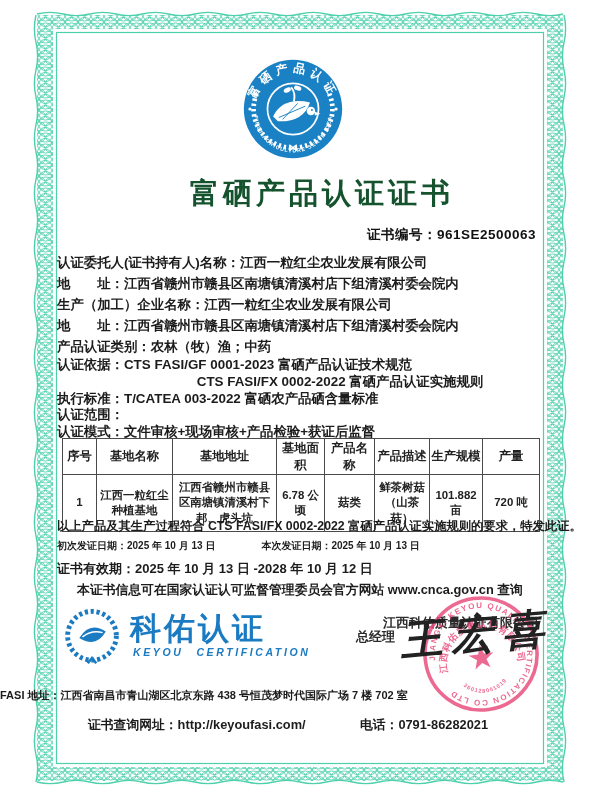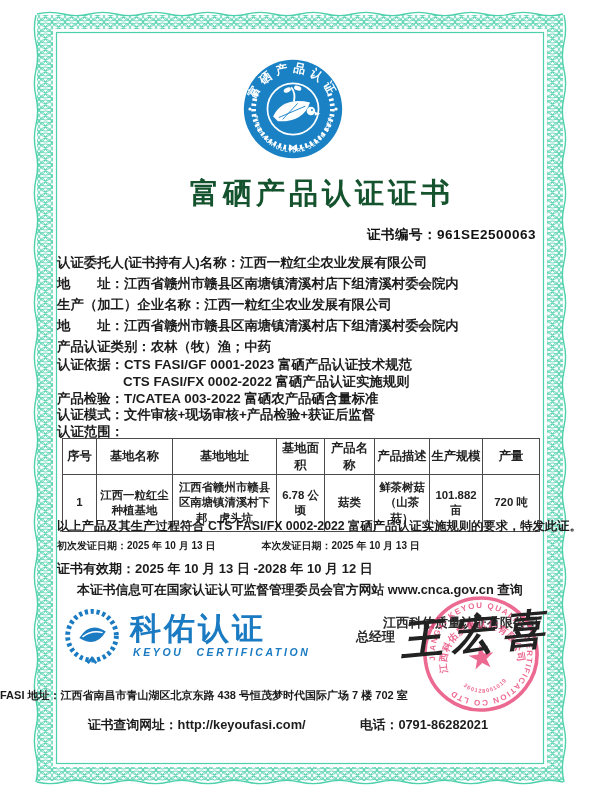--- a/index.html
+++ b/index.html
@@ -15,21 +15,21 @@
     font-size:29px;font-weight:700;letter-spacing:4px;color:#14532d;margin-left:44px;
   }
   .certno{
     top:226px;right:64px;font-size:13.5px;font-weight:700;color:#111;
     letter-spacing:.5px;
   }
   
   .fields{left:57px;top:252px;width:500px;font-size:13.4px;font-weight:700;}
   .fline{line-height:21px;white-space:nowrap;}
   .fline2{line-height:16.8px;white-space:nowrap;}
-  .indent{padding-left:66px;}
+  .indent{padding-left:66px;text-align:center;}
   
   table.scope{
     left:62px;top:438px;position:absolute;border-collapse:collapse;
     table-layout:fixed;width:477px;font-weight:700;border-radius:15px;
   }
   table.scope th{font-size:12.3px;font-weight:700;height:20px;padding:1px 1px;}
   table.scope td{font-size:11.4px;font-weight:600;height:54px;padding:1px 2px;}
   table.scope th,table.scope td{
     border:1px solid #4a4a4a;text-align:center;vertical-align:middle;
     color:#222;line-height:1.35;
@@ -126,27 +126,27 @@
     <div class="fline">
       <span>产品认证类别：</span><span>农林（牧）渔；中药</span>
     </div>
     <div class="fline2">
       <span>认证依据：</span><span>CTS FASI/GF 0001-2023 富硒产品认证技术规范</span>
     </div>
     <div class="fline2 indent">
       <span>CTS FASI/FX 0002-2022 富硒产品认证实施规则</span>
     </div>
     <div class="fline2">
-      <span>产品检验：</span><span>T/CATEA 003-2022 富硒农产品硒含量标准</span>
+      <span>执行标准：</span><span>T/CATEA 003-2022 富硒农产品硒含量标准</span>
+    </div>
+    <div class="fline2">
+      <span>认证范围：</span>
     </div>
     <div class="fline2">
       <span>认证模式：</span><span>文件审核+现场审核+产品检验+获证后监督</span>
-    </div>
-    <div class="fline2">
-      <span>认证范围：</span>
     </div>
   </div>
 
   <table class="scope">
     <colgroup>
       <col style="width:34px">
         <col style="width:76px">
         <col style="width:104px">
         <col style="width:48px">
       <col style="width:50px">

